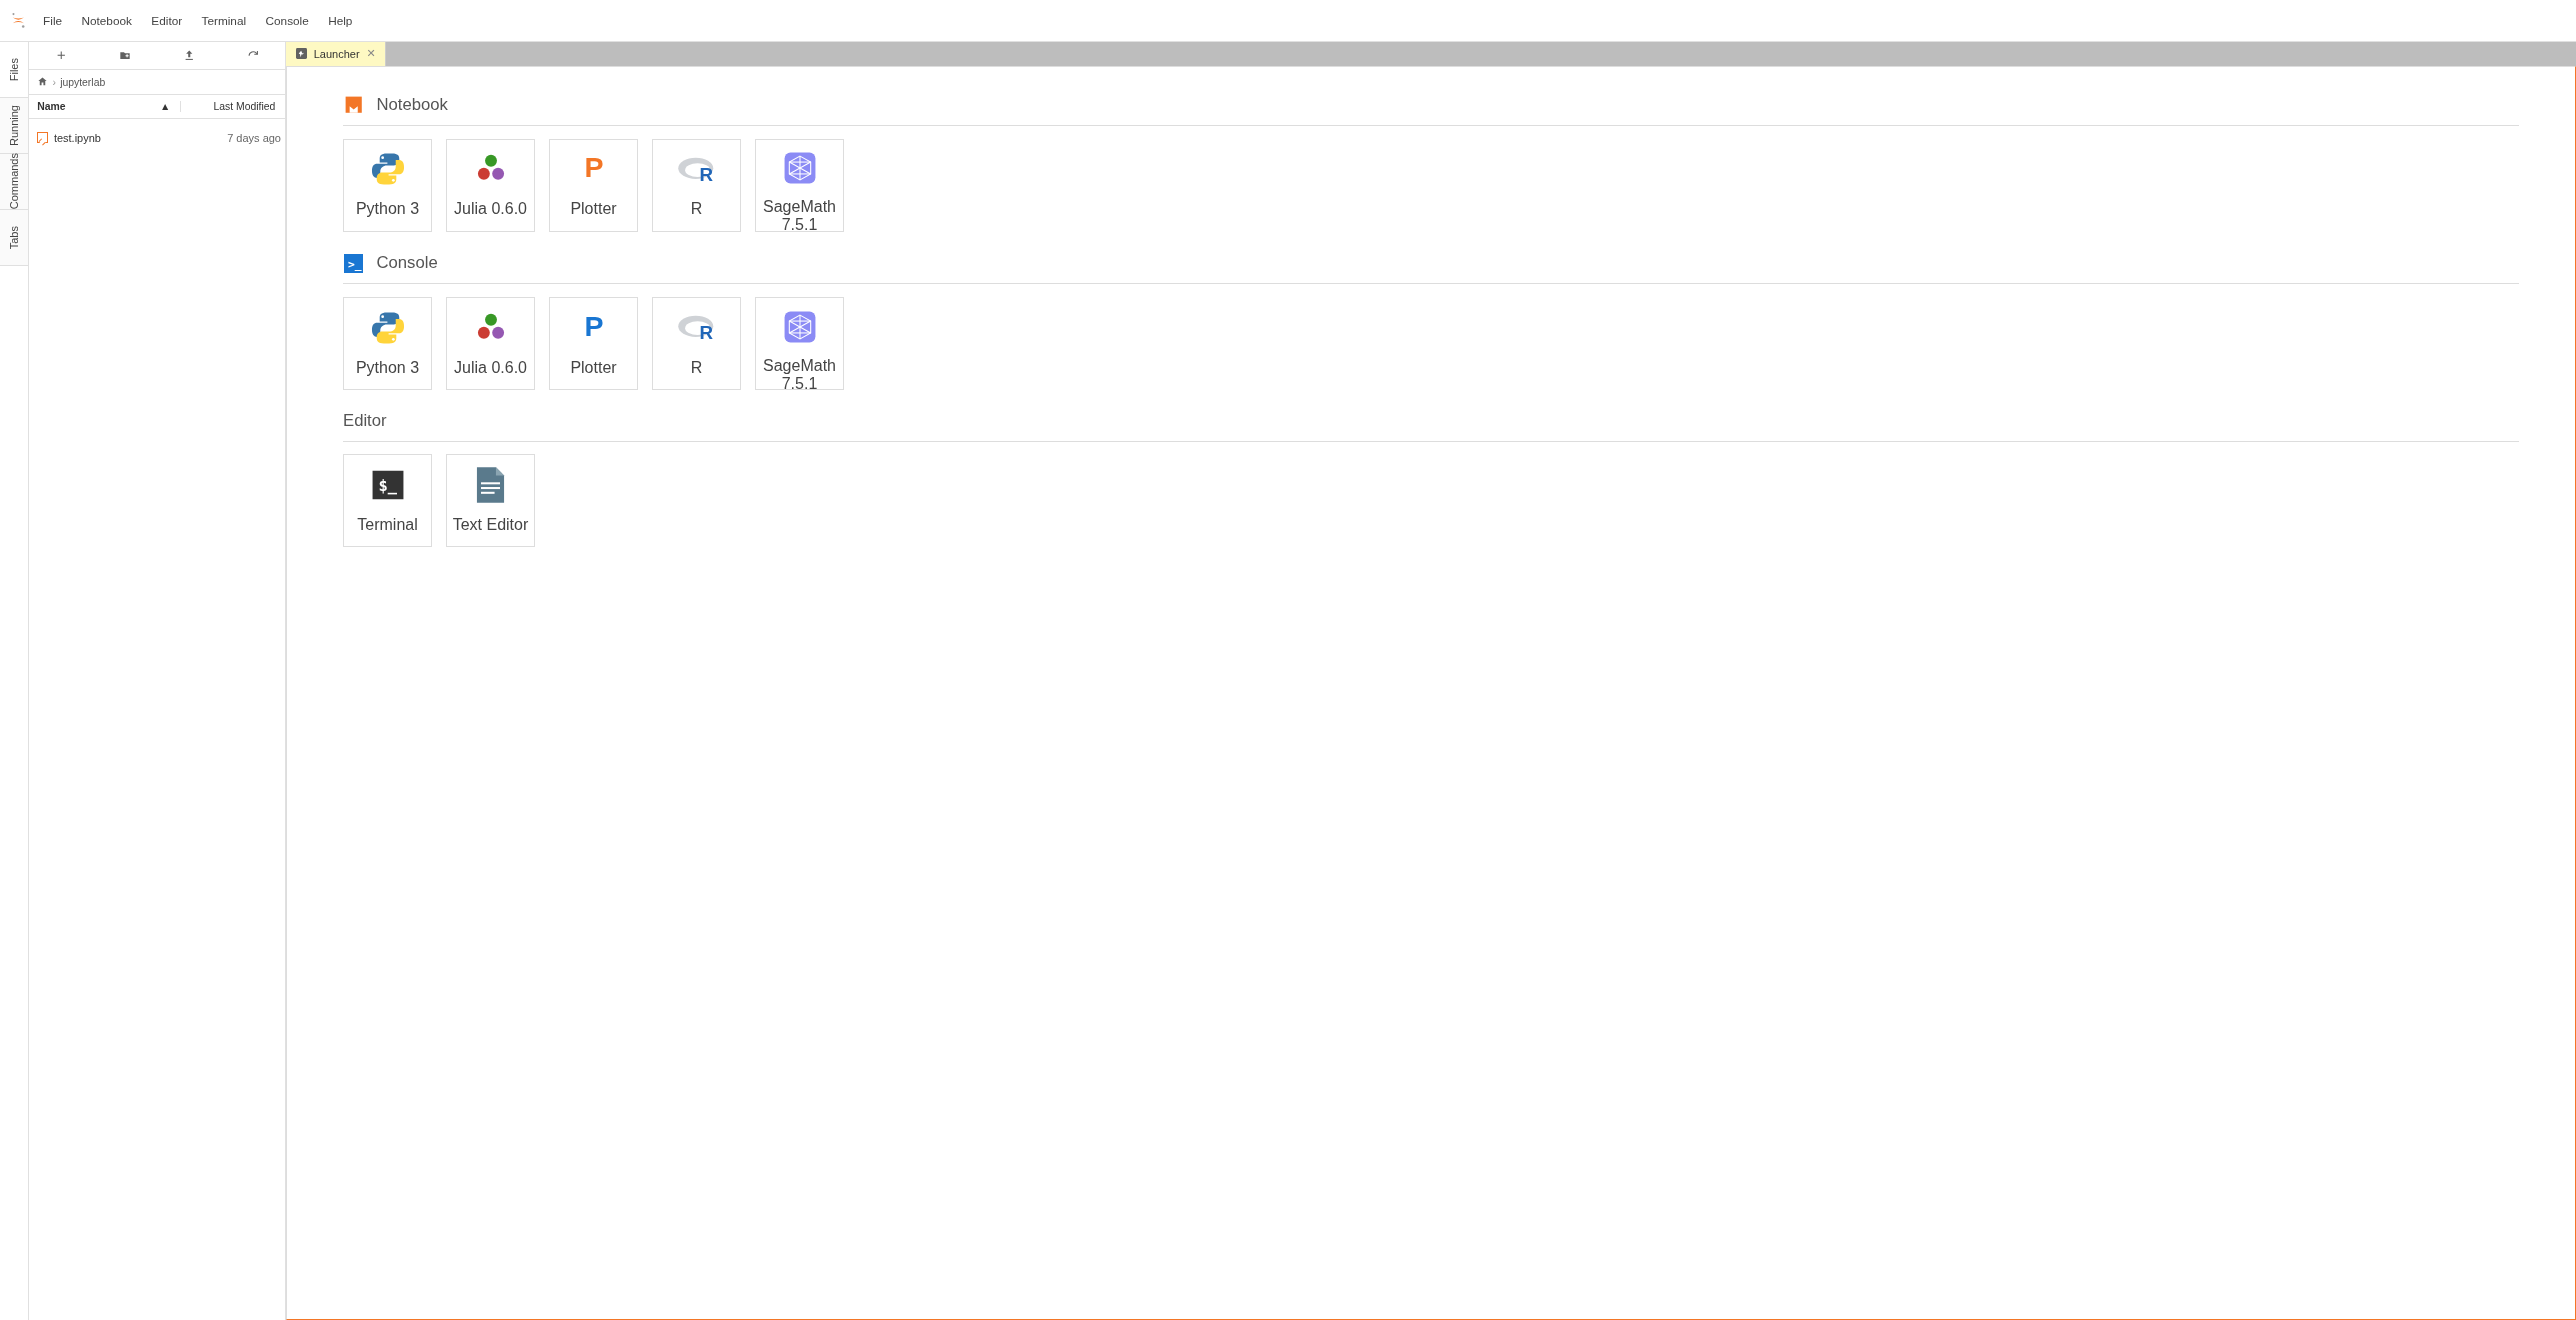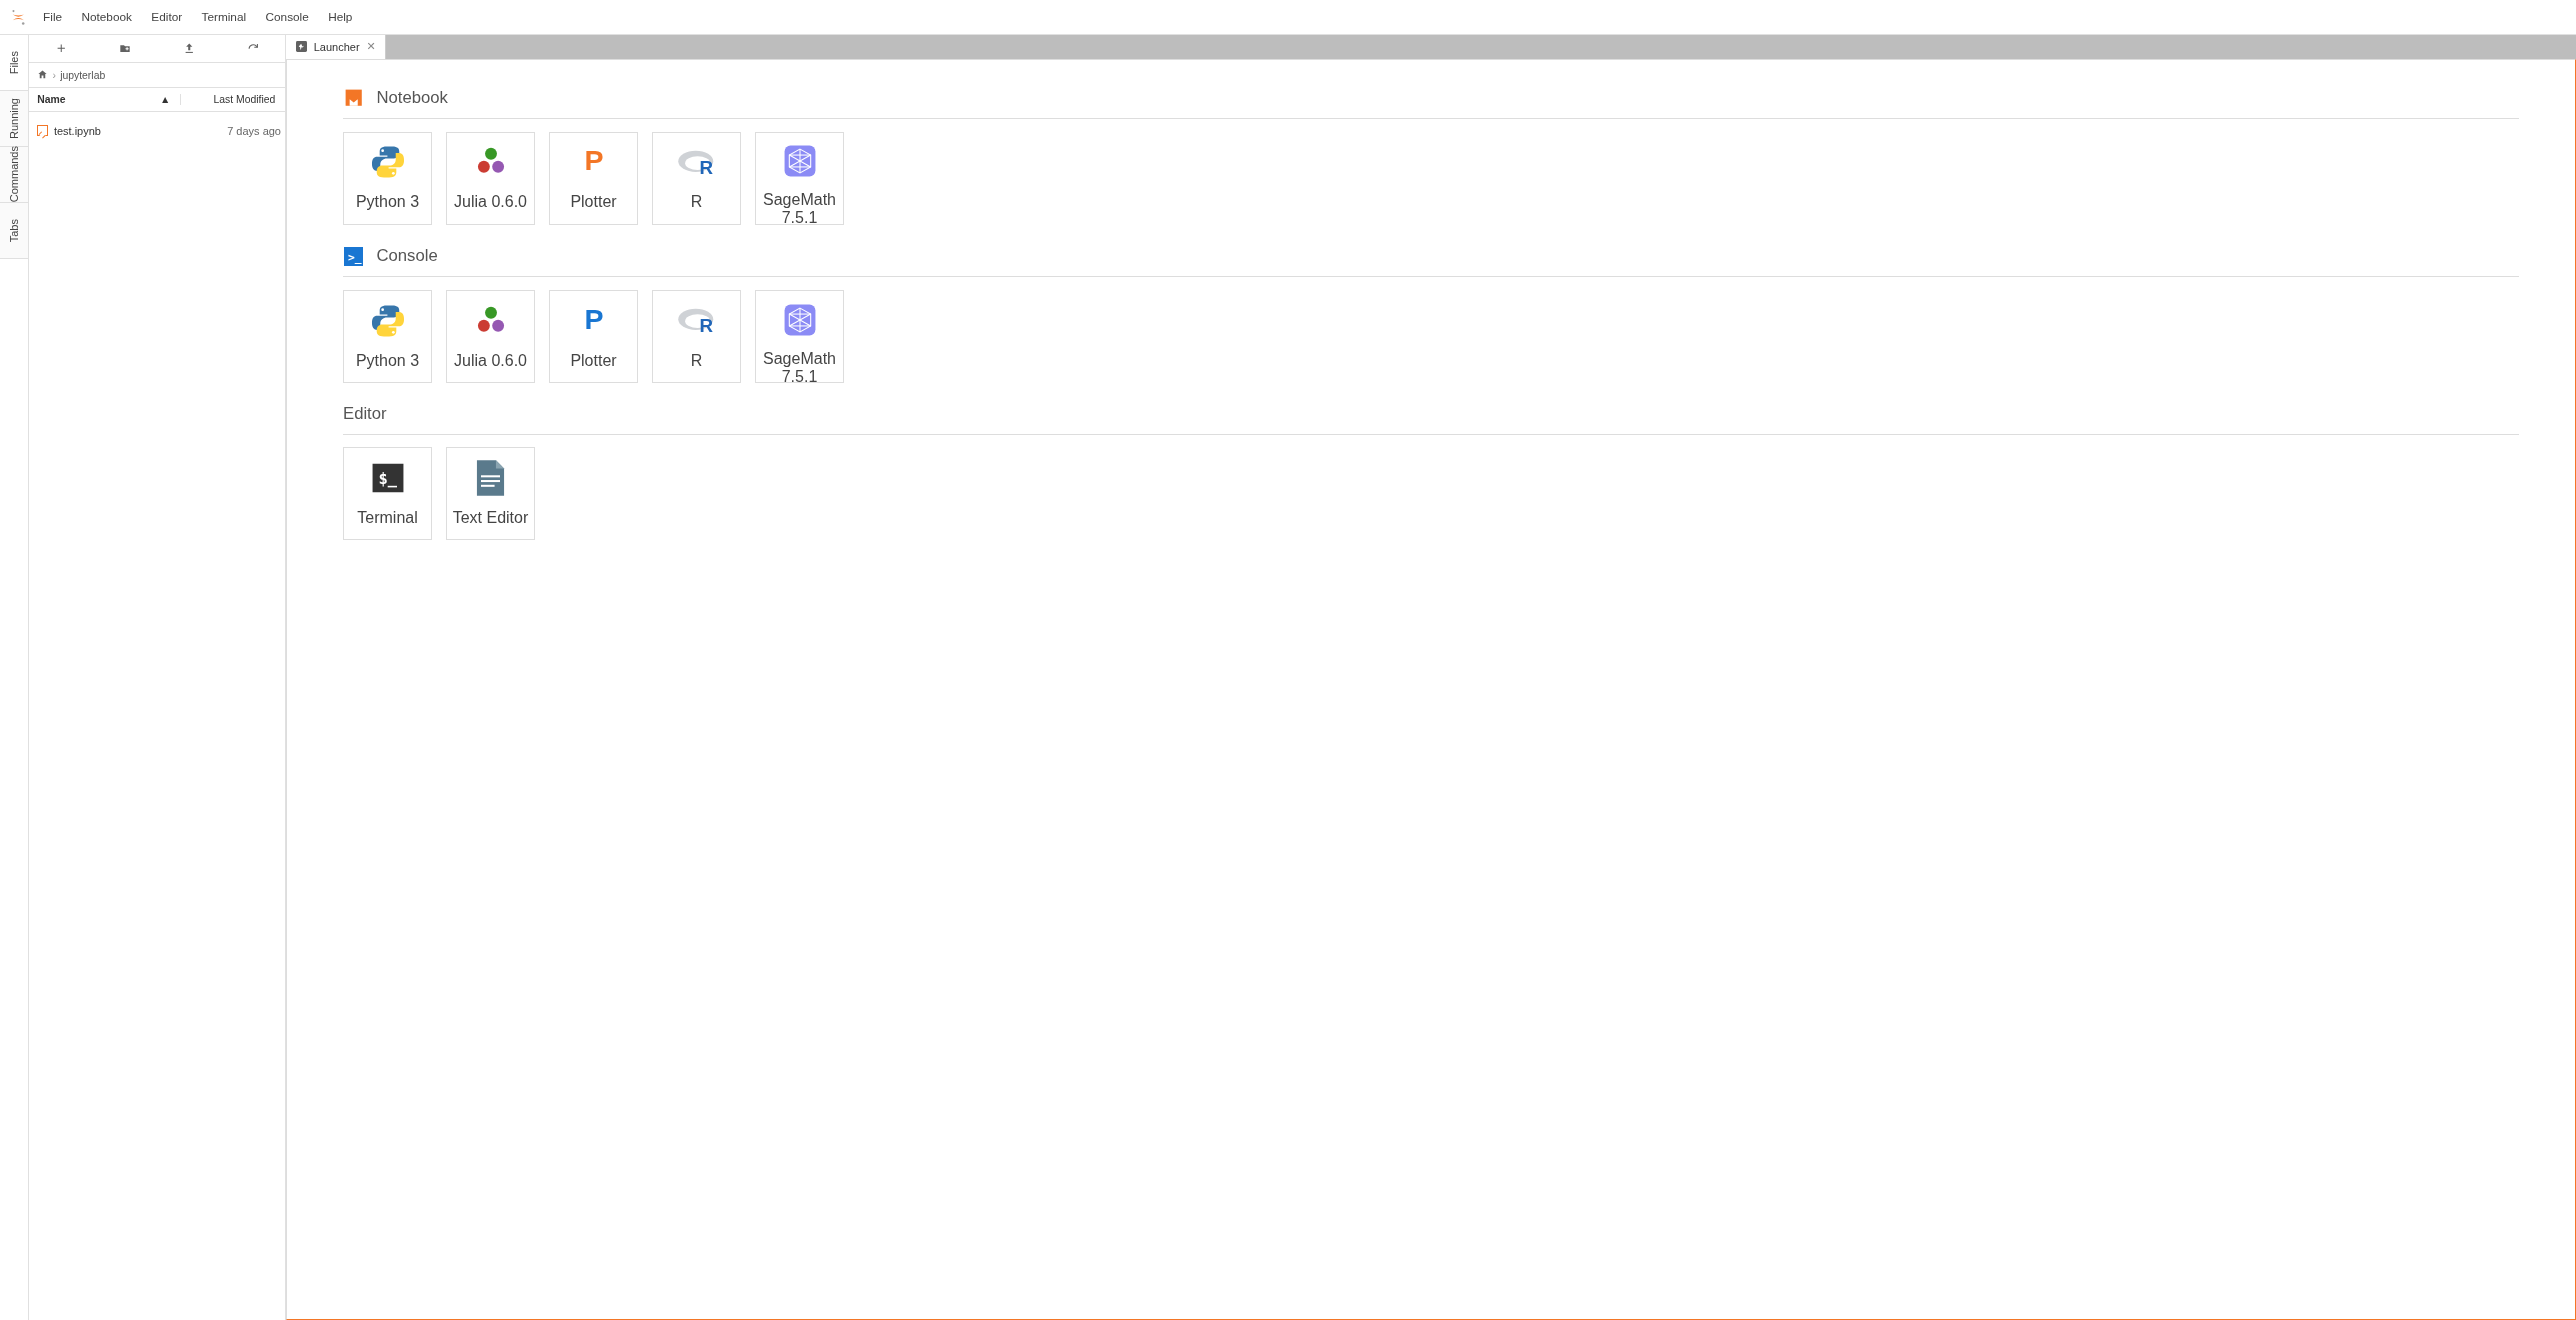--- a/index.html
+++ b/index.html
@@ -1,20 +1,20 @@
 <!DOCTYPE html>
 <html style="font-size:11px"><head>
 <meta charset="utf-8">
 <style>
 * { box-sizing: border-box; margin: 0; padding: 0; }
 body { font-family: -apple-system, BlinkMacSystemFont, "Segoe UI", Helvetica, Arial, sans-serif; font-size: 9.7px; color: #333; overflow: hidden; height: 100vh; }
 .app { display: flex; flex-direction: column; height: 100vh; }
 
 
-.menubar { display: flex; align-items: center; height: 35px; border-bottom: 0.7px solid #e0e0e0; padding-left: 2.8px; }
+.menubar { display: flex; align-items: center; height: 42px; border-bottom: 0.7px solid #e0e0e0; padding-left: 2.8px; }
 .logo { width: 19.4px; height: 19.4px; margin: 0 5.6px; display:flex; align-items:center; justify-content:center;}
 .menubar-item { padding: 0 9.7px; height: 100%; display: flex; align-items: center; font-size: 11.8px; color: #444; cursor: pointer; }
 
 
 .body { flex: 1; display: flex; min-height: 0; }
 
 
 .sidetabs { width: 29px; border-right: 0.7px solid #e0e0e0; display: flex; flex-direction: column; background: #fff; }
 .sidetab { height: 56px; display: flex; align-items: center; justify-content: center; border-bottom: 0.7px solid #e0e0e0; cursor: pointer; font-size: 11px; color: #444; background:#fafafa;}
 .sidetab.active { background: #fff; }
@@ -31,21 +31,21 @@
 .file-header .col-mod{ width:104px; text-align:right; padding-right:9.7px;}
 .file-row{ display:flex; align-items:flex-end; height:25px; padding-left:8.3px; font-size:11px; cursor:pointer;}
 .file-row .file-name{ flex:1; display:flex; align-items:center; gap:5.6px;}
 .file-row .file-mod{ width:104px; text-align:right; padding-right:4px; color:#666;}
 .nb-icon{ width:11px;height:11px; border:1.4px solid #f37626; position:relative; }
 .nb-icon:after{content:"";position:absolute;bottom:-1.4px;left:2.1px;width:4.2px;height:4.2px;background:#fff;border-left:1.4px solid #f37626;border-right:1.4px solid #f37626; transform:rotate(45deg) translateY(1.4px);}
 
 
 .main { flex:1; display:flex; flex-direction:column; background:#fff; min-width:0;}
 .tabbar{ height:23.6px; background:#bdbdbd; display:flex; align-items:flex-end;}
-.tab{ background:#ffffff; height:23.6px; display:flex; align-items:center; padding:0 9.7px; gap:7px; font-size:11px; color:#333; border-right:0.7px solid #ccc; cursor:pointer;}
+.tab{ background:#fef9c3; height:23.6px; display:flex; align-items:center; padding:0 9.7px; gap:7px; font-size:11px; color:#333; border-right:0.7px solid #ccc; cursor:pointer;}
 .tab .close{ color:#888; font-size:11px; cursor:pointer;}
 .tabicon{width:11px;height:11px;background:#616161;display:flex;align-items:center;justify-content:center;color:#fff;font-size:7.6px;border-radius:1.4px;}
 
 .launcher{ flex:1; overflow:auto; padding:28px 56px; border:1.4px solid #f37626; border-top:0.7px solid #ddd; border-left:0.7px solid #ddd;}
 .section{ margin-bottom:21px;}
 .section-head{ display:flex; align-items:center; gap:12.5px; padding-bottom:9.7px; border-bottom:0.7px solid #ddd; margin-bottom:12.5px;}
 .section-title{ font-size:16.7px; color:#555;}
 .section-head .hicon{ width:21px;height:21px; display:flex;align-items:center;justify-content:center;}
 .cards{ display:flex; gap:14px; flex-wrap:wrap;}
 .card{ width:89px; height:93px; border:0.7px solid #ddd; display:flex; flex-direction:column; align-items:center; justify-content:flex-start; padding-top:9.7px; cursor:pointer;}

